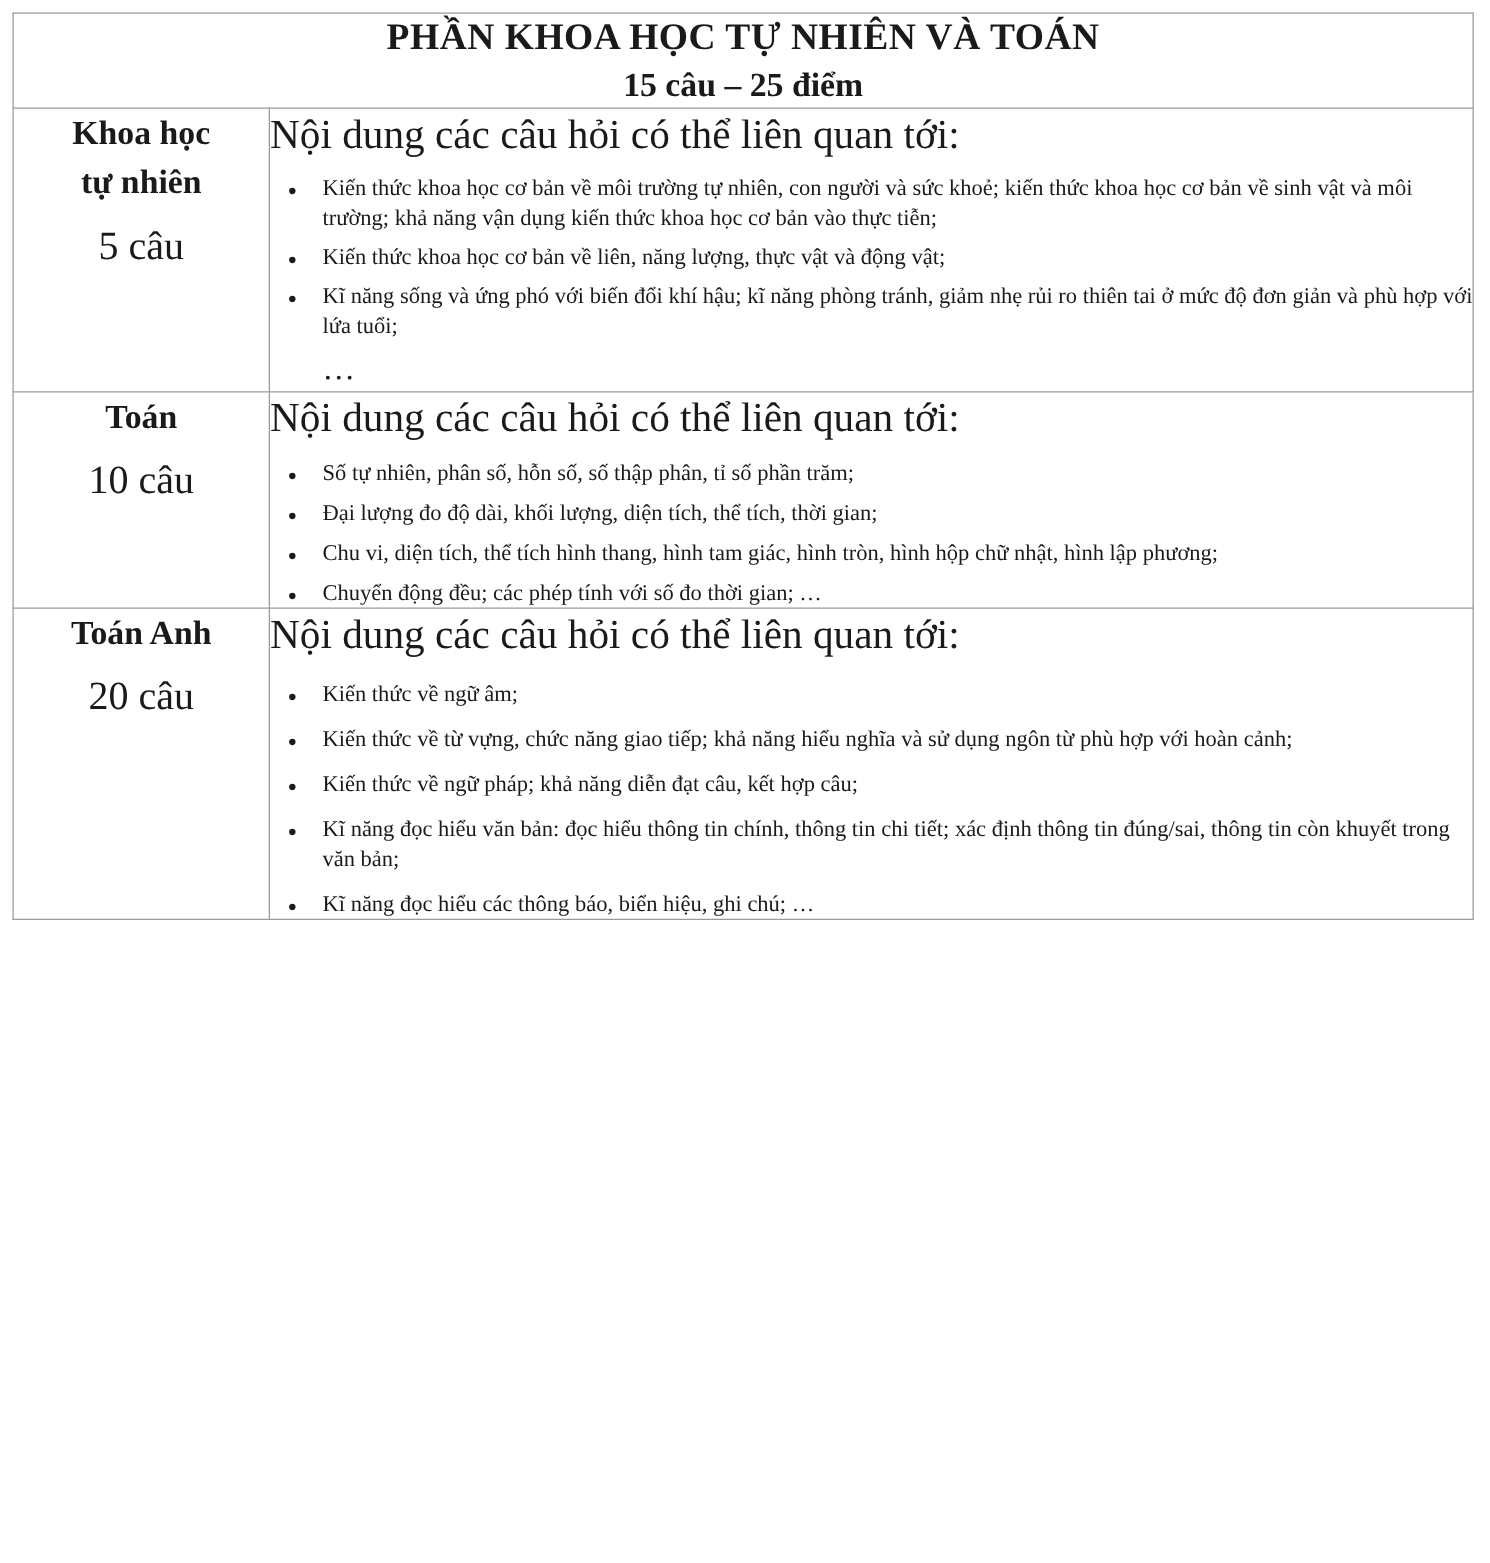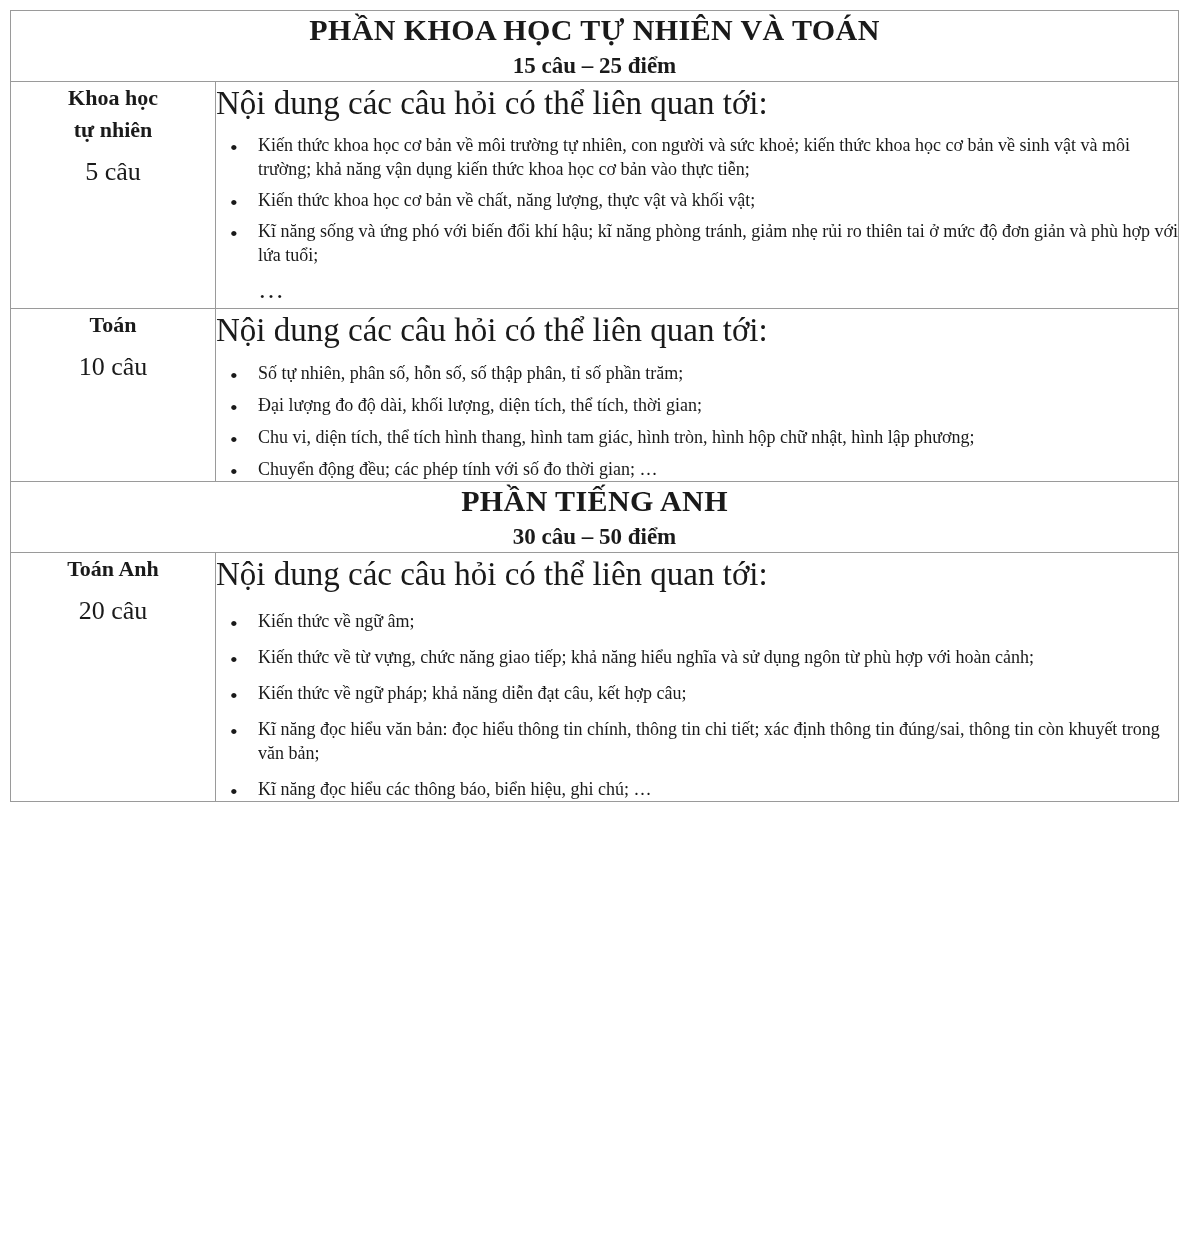--- a/index.html
+++ b/index.html
@@ -52,42 +52,42 @@
   .banner .banner-title {
     font-weight: bold;
     font-size: 30px;
     letter-spacing: 0.4px;
     line-height: 1.24;
     white-space: nowrap;
   }
 
   .banner .banner-sub {
     font-weight: bold;
-    font-size: 23px;
+    font-size: 27px;
     line-height: 1.3;
     margin-top: 3px;
     white-space: nowrap;
   }
 
   
   .subject-cell {
     text-align: center;
     vertical-align: middle;
     padding: 10px 6px;
   }
 
   .subject-name {
     font-weight: bold;
-    font-size: 22px;
+    font-size: 27px;
     line-height: 1.45;
   }
 
   .subject-count {
     font-weight: normal;
-    font-size: 26px;
+    font-size: 32px;
     line-height: 1.45;
     margin-top: 7px;
   }
 
   
   .content-cell {
     padding: 12px 14px 14px 18px;
   }
 
   .intro {
@@ -156,21 +156,21 @@
       <tr>
         <td class="subject-cell">
           <div class="subject-name">Khoa học</div>
           <div class="subject-name">tự nhiên</div>
           <div class="subject-count">5 câu</div>
         </td>
         <td class="content-cell science">
           <p class="intro">Nội dung các câu hỏi có thể liên quan tới:</p>
           <ul class="points">
             <li>Kiến thức khoa học cơ bản về môi trường tự nhiên, con người và sức khoẻ; kiến thức khoa học cơ bản về sinh vật và môi trường; khả năng vận dụng kiến thức khoa học cơ bản vào thực tiễn;</li>
-            <li>Kiến thức khoa học cơ bản về chất, năng lượng, thực vật và khối vật;</li>
+            <li>Kiến thức khoa học cơ bản về liên, năng lượng, thực vật và động vật;</li>
             <li>Kĩ năng sống và ứng phó với biến đổi khí hậu; kĩ năng phòng tránh, giảm nhẹ rủi ro thiên tai ở mức độ đơn giản và phù hợp với lứa tuổi;</li>
           </ul>
           <div class="ellipsis-line">…</div>
         </td>
       </tr>
 
       <tr>
         <td class="subject-cell">
           <div class="subject-name">Toán</div>
           <div class="subject-count">10 câu</div>
@@ -179,26 +179,20 @@
           <p class="intro">Nội dung các câu hỏi có thể liên quan tới:</p>
           <ul class="points">
             <li>Số tự nhiên, phân số, hỗn số, số thập phân, tỉ số phần trăm;</li>
             <li>Đại lượng đo độ dài, khối lượng, diện tích, thể tích, thời gian;</li>
             <li>Chu vi, diện tích, thể tích hình thang, hình tam giác, hình tròn, hình hộp chữ nhật, hình lập phương;</li>
             <li>Chuyển động đều; các phép tính với số đo thời gian; …</li>
           </ul>
         </td>
       </tr>
 
-      <tr>
-        <td class="banner" colspan="2">
-          <div class="banner-title">PHẦN TIẾNG ANH</div>
-          <div class="banner-sub">30 câu – 50 điểm</div>
-        </td>
-      </tr>
 
       <tr>
         <td class="subject-cell">
           <div class="subject-name">Toán Anh</div>
           <div class="subject-count">20 câu</div>
         </td>
         <td class="content-cell english">
           <p class="intro">Nội dung các câu hỏi có thể liên quan tới:</p>
           <ul class="points">
             <li>Kiến thức về ngữ âm;</li>

